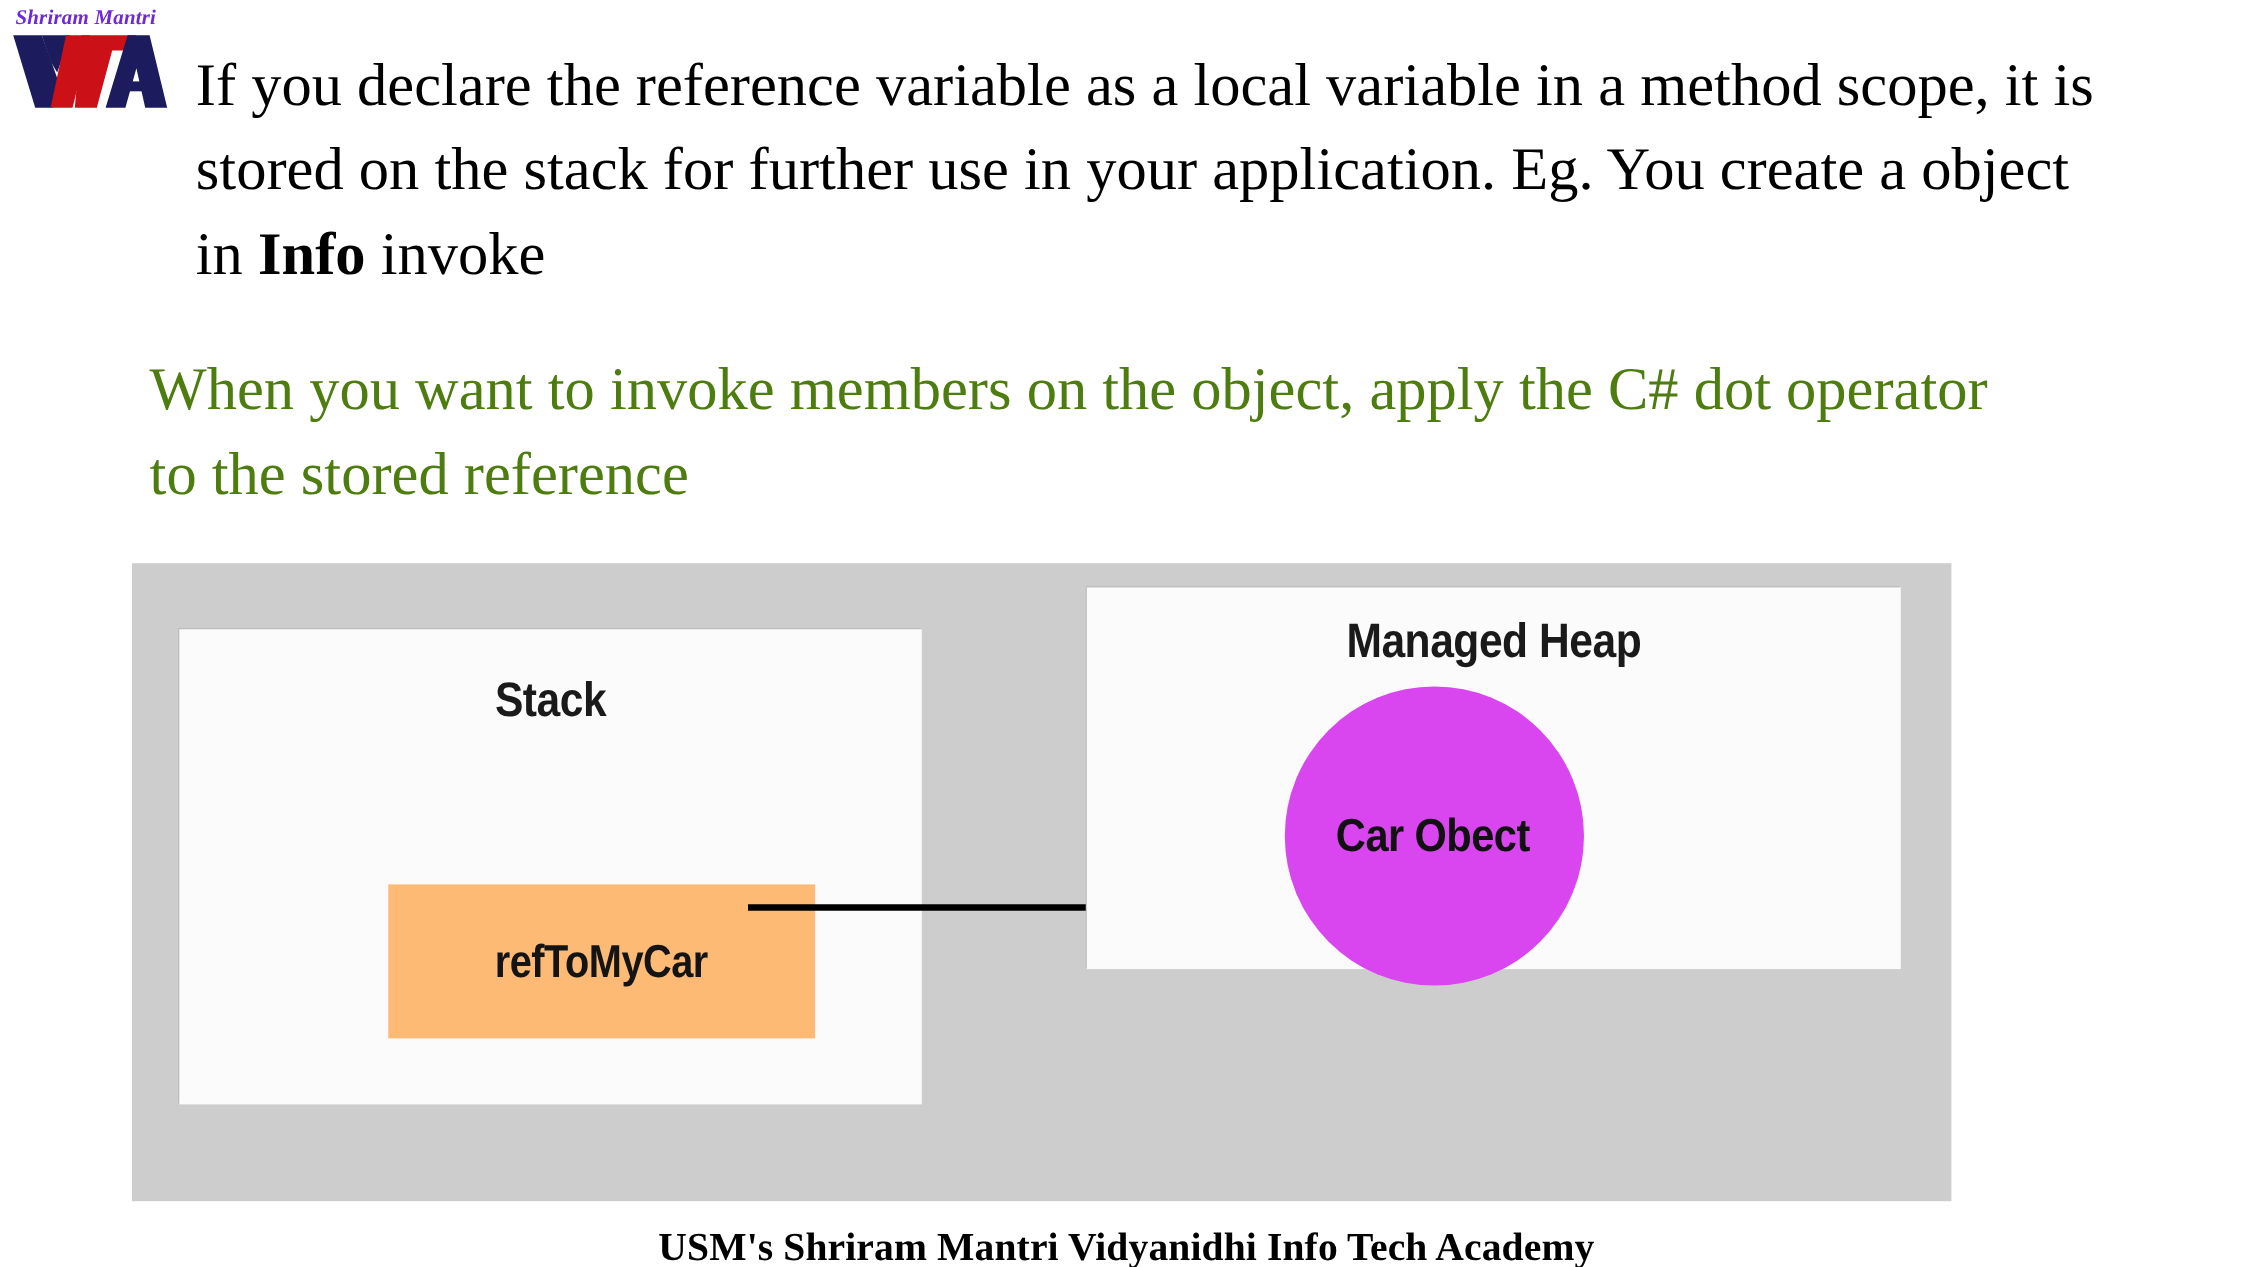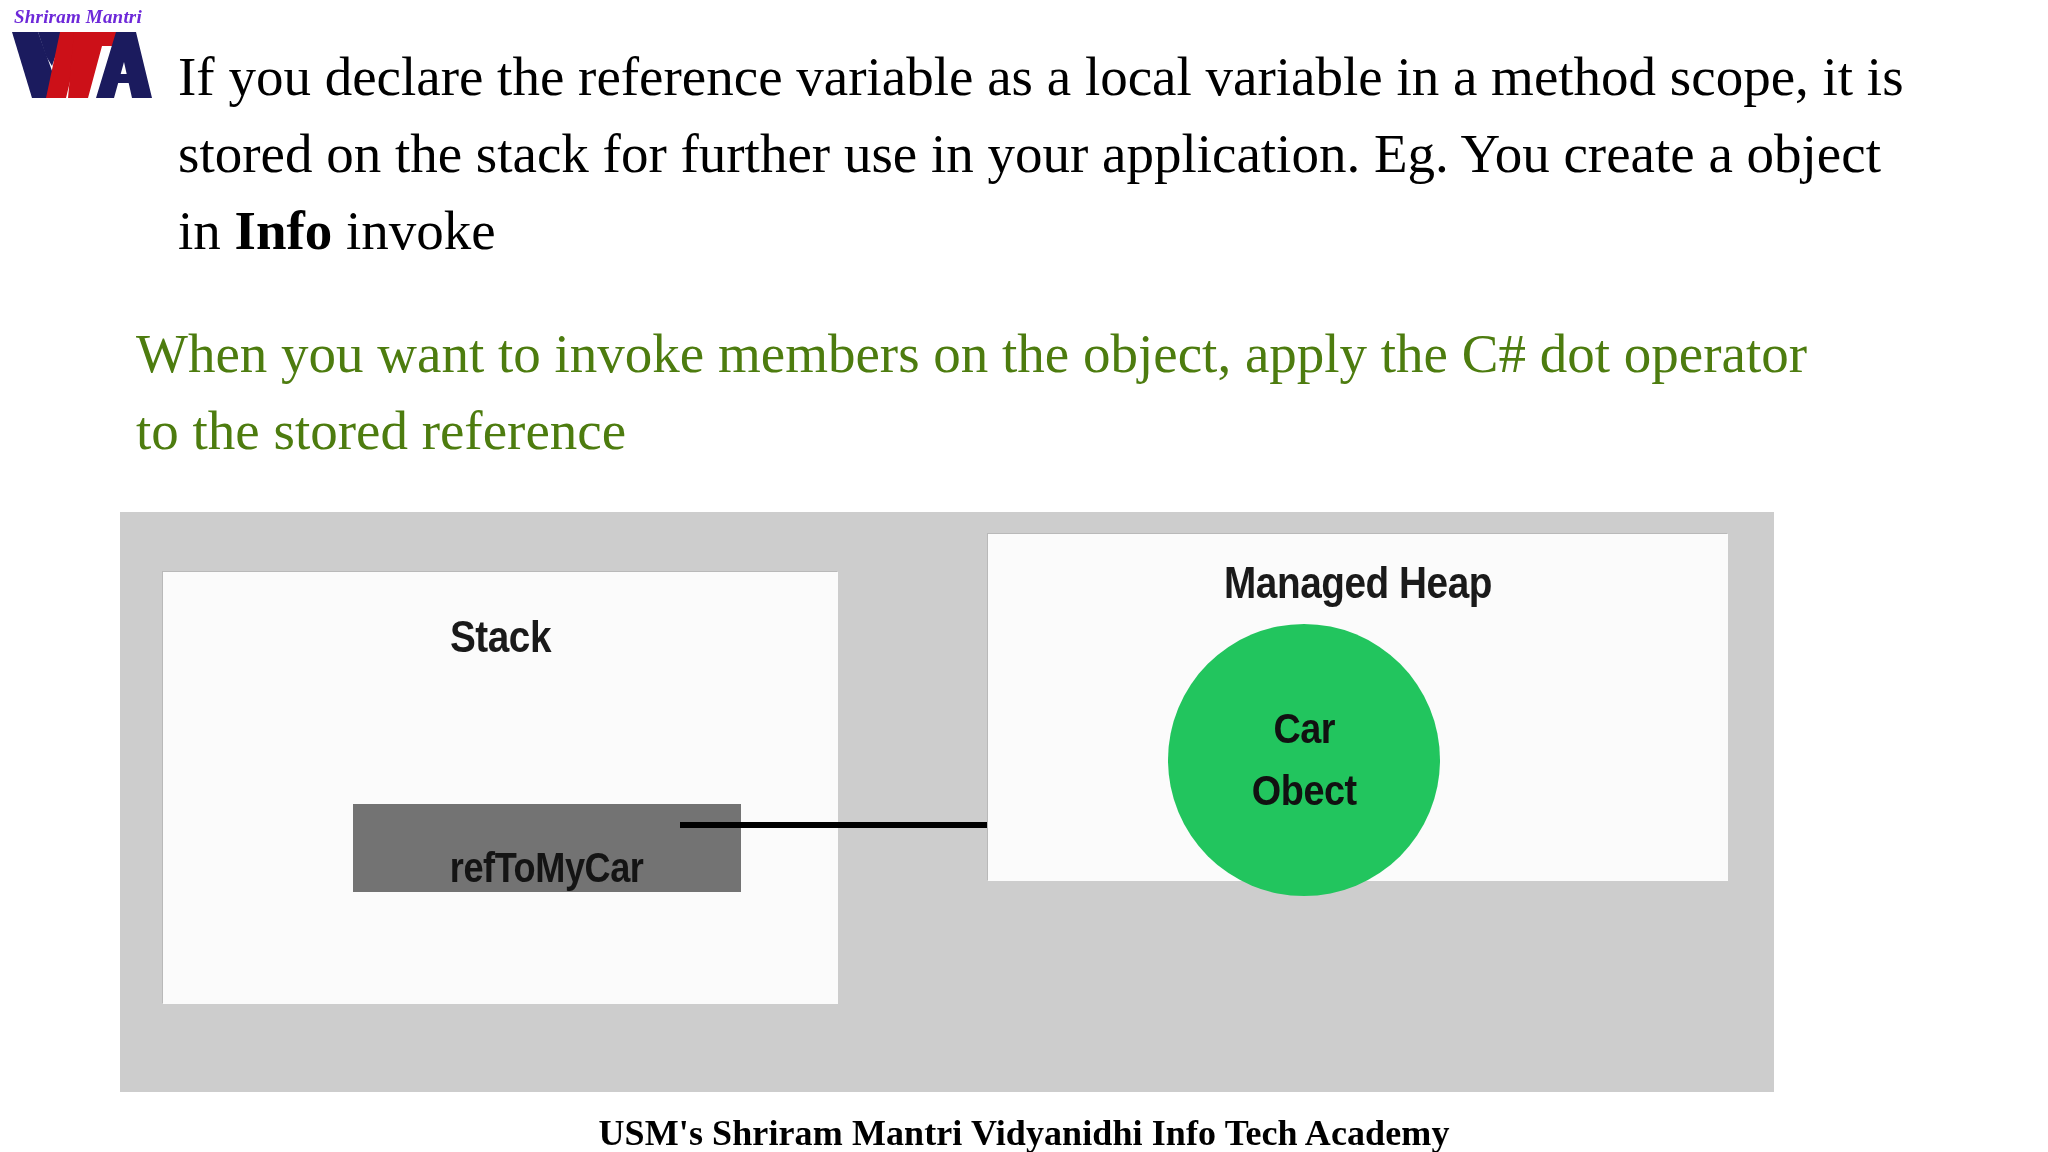--- a/index.html
+++ b/index.html
@@ -108,46 +108,46 @@
     transform: scaleX(0.88);
   }
   .stack-title { top: 40px; font-size: 44px; }
   .heap-title  { top: 24px; font-size: 44px; }
 
   .ref-box {
     position: absolute;
     left: 190px;
     top: 232px;
     width: 388px;
-    height: 88px;
-    background: #737373;
+    height: 140px;
+    background: #fdba74;
     display: flex;
-    align-items: flex-end;
+    align-items: center;
     justify-content: center;
   }
   .ref-label {
     font-family: "Liberation Sans", sans-serif;
     font-weight: bold;
     font-size: 42px;
     color: #141414;
     letter-spacing: -0.5px;
     transform: scaleX(0.86);
     white-space: nowrap;
   }
 
   .heap-circle {
     position: absolute;
     left: 180px;
     top: 90px;
     width: 272px;
     height: 272px;
     border-radius: 50%;
-    background: #22c55e;
+    background: #d946ef;
     display: flex;
-    flex-direction: column;
+    flex-direction: row;
     align-items: center;
     justify-content: center;
   }
   .circle-line {
     font-family: "Liberation Sans", sans-serif;
     font-weight: bold;
     font-size: 42px;
     color: #111111;
     line-height: 62px;
     letter-spacing: -0.5px;

